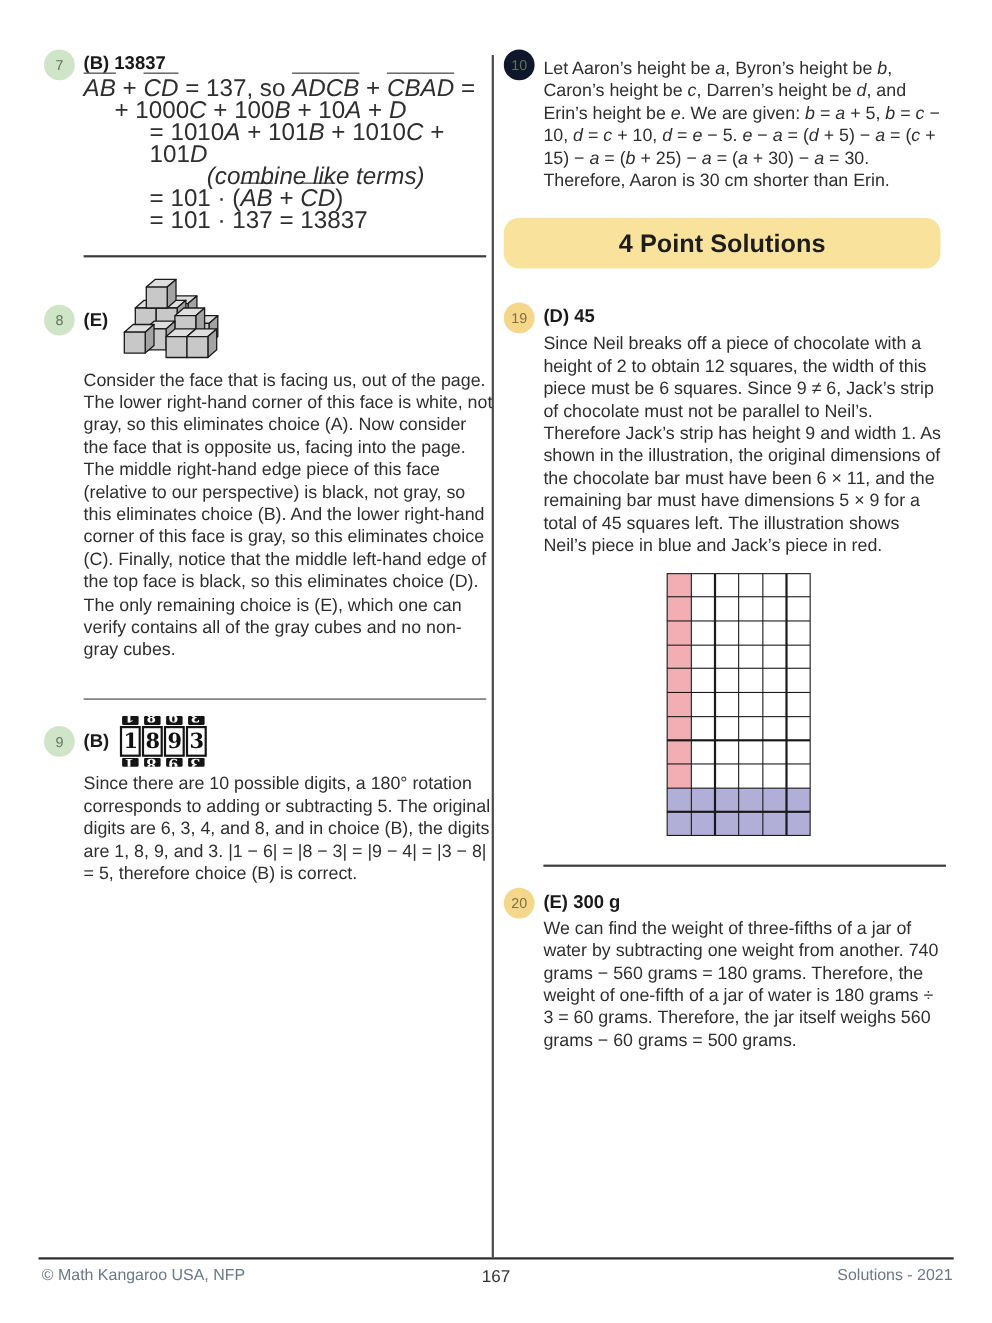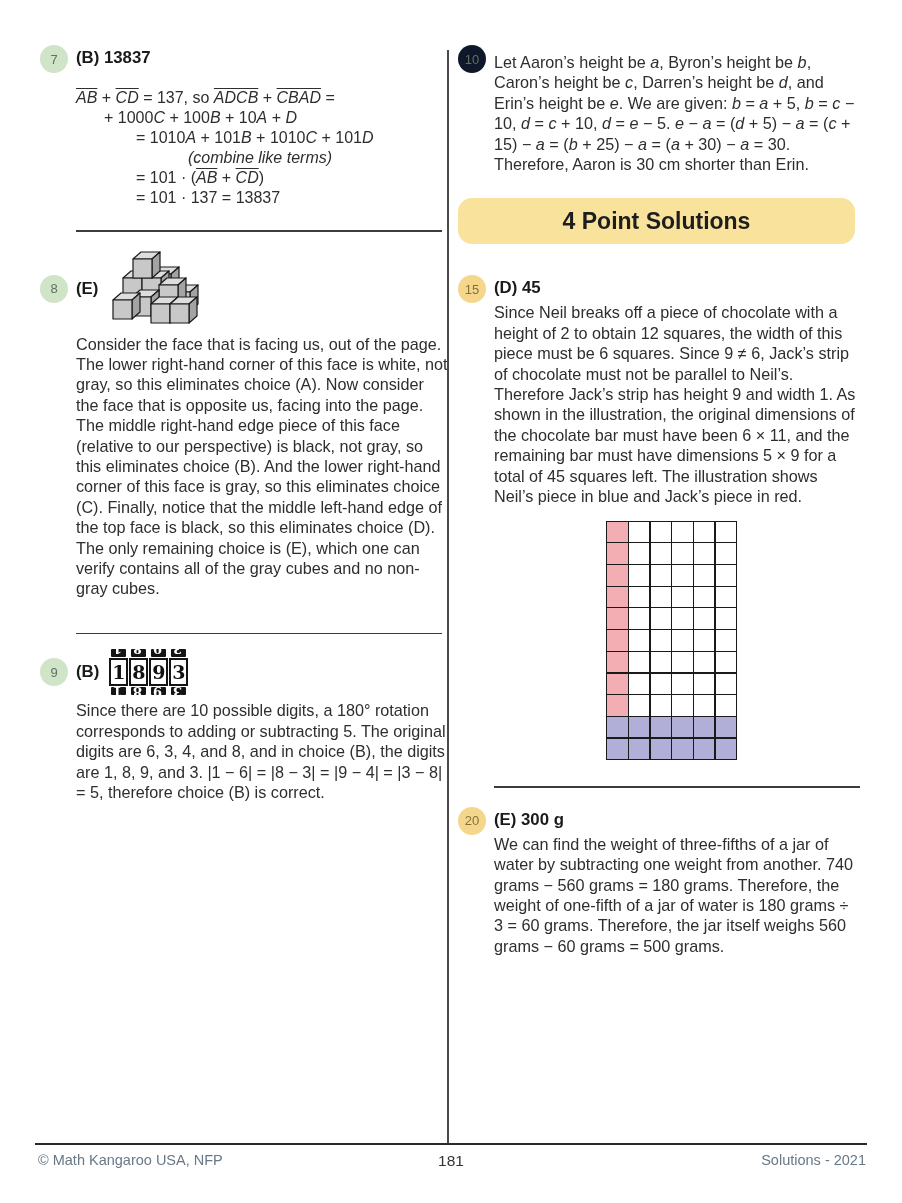--- a/index.html
+++ b/index.html
@@ -24,21 +24,21 @@
   .pcontent { flex:1; }
   .answer { font-weight:bold; color:#1a1a1a; font-size:16.8px; line-height:20px; }
   .answer.inline { margin-right:8px; }
   .body {
     font-size:16.2px; line-height:20.4px; color:#2e2e2e;
     margin-left:36px; margin-top:4px; width:372px;
   }
   .col.right .body { margin-left:36px; width:368px; }
 
   
-  .math { font-size:16px; line-height:20px; margin-top:20px; color:#2e2e2e; }
+  .math { font-size:22px; line-height:20px; margin-top:2px; color:#2e2e2e; }
   .mline.ind1 { padding-left:28px; }
   .mline.ind2 { padding-left:60px; }
   .mline.ind3 { padding-left:112px;font-style:italic; }
   .ov { text-decoration:overline; text-decoration-thickness:1.3px; }
   .math i, .body i { font-style:italic; }
 
   .sep { border:none; height:1.5px; background:#3c3c3c; margin-left:36px; }
   .col.left  .sep { width:366px; }
   .col.right .sep { width:366px; }
   .sep.s1 { margin-top:22px; margin-bottom:16px; }
@@ -217,21 +217,21 @@
         </div>
       </div>
     </section>
 
     <div class="banner" style="background: rgb(248, 226, 156);">
       <span>4 Point Solutions</span>
     </div>
 
     <section class="mt-p11" style="margin-top:34px;">
       <div class="prow">
-        <div class="badge yellow" style="background: rgb(245, 215, 140); color: rgb(132, 112, 61);">15</div>
+        <div class="badge yellow" style="background: rgb(245, 215, 140); color: rgb(132, 112, 61);">19</div>
         <div class="pcontent">
           <div class="answer">(D) 45</div>
           <p class="body" style="margin-left:0; width:364px;">Since Neil breaks off a piece of chocolate with a height of 2 to obtain 12 squares, the width of this piece must be 6 squares. Since 9 ≠ 6, Jack’s strip of chocolate must not be parallel to Neil’s. Therefore Jack’s strip has height 9 and width 1. As shown in the illustration, the original dimensions of the chocolate bar must have been 6 × 11, and the remaining bar must have dimensions 5 × 9 for a total of 45 squares left. The illustration shows Neil’s piece in blue and Jack’s piece in red.</p>
         </div>
       </div>
       <div class="choc-grid" style="grid-template-columns: repeat(6, 20.5px); grid-template-rows: repeat(11, 20.5px); gap: 1.2px; padding: 1.2px; background: rgb(26, 26, 26);">
           <div style="background: rgb(243, 174, 180);"></div>
           <div style="background: rgb(255, 255, 255);"></div>
           <div style="background: rgb(255, 255, 255);"></div>
           <div style="background: rgb(255, 255, 255);"></div>
@@ -309,16 +309,16 @@
           <div class="answer">(E) 300 g</div>
           <p class="body" style="margin-left:0; width:362px;">We can find the weight of three-fifths of a jar of water by subtracting one weight from another. 740 grams − 560 grams = 180 grams. Therefore, the weight of one-fifth of a jar of water is 180 grams ÷ 3 = 60 grams. Therefore, the jar itself weighs 560 grams − 60 grams = 500 grams.</p>
         </div>
       </div>
     </section>
 
   </div>
 
   <div class="footer-line"></div>
   <div class="footer-left">© Math Kangaroo USA, NFP</div>
-  <div class="footer-page">181</div>
+  <div class="footer-page">167</div>
   <div class="footer-right">Solutions - 2021</div>
 
 </div>
 
 </body></html>

